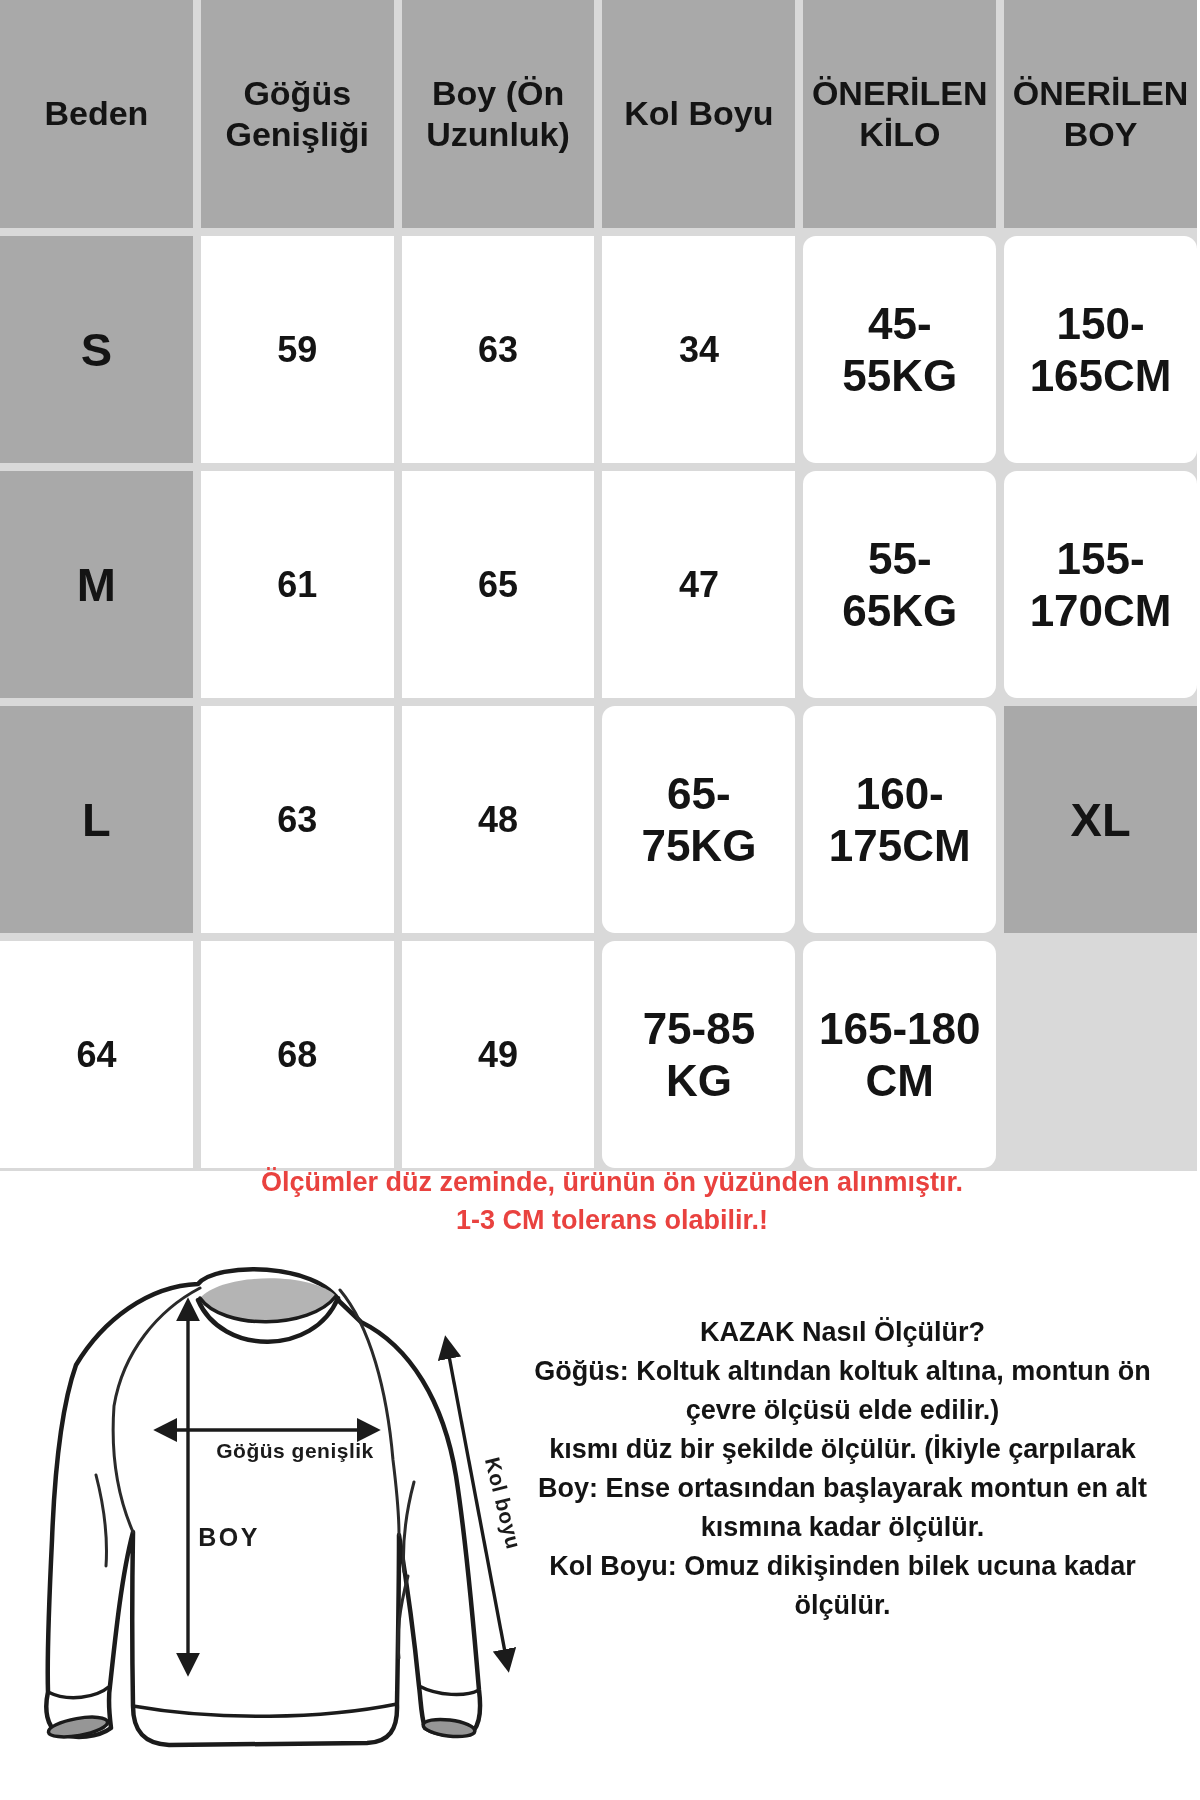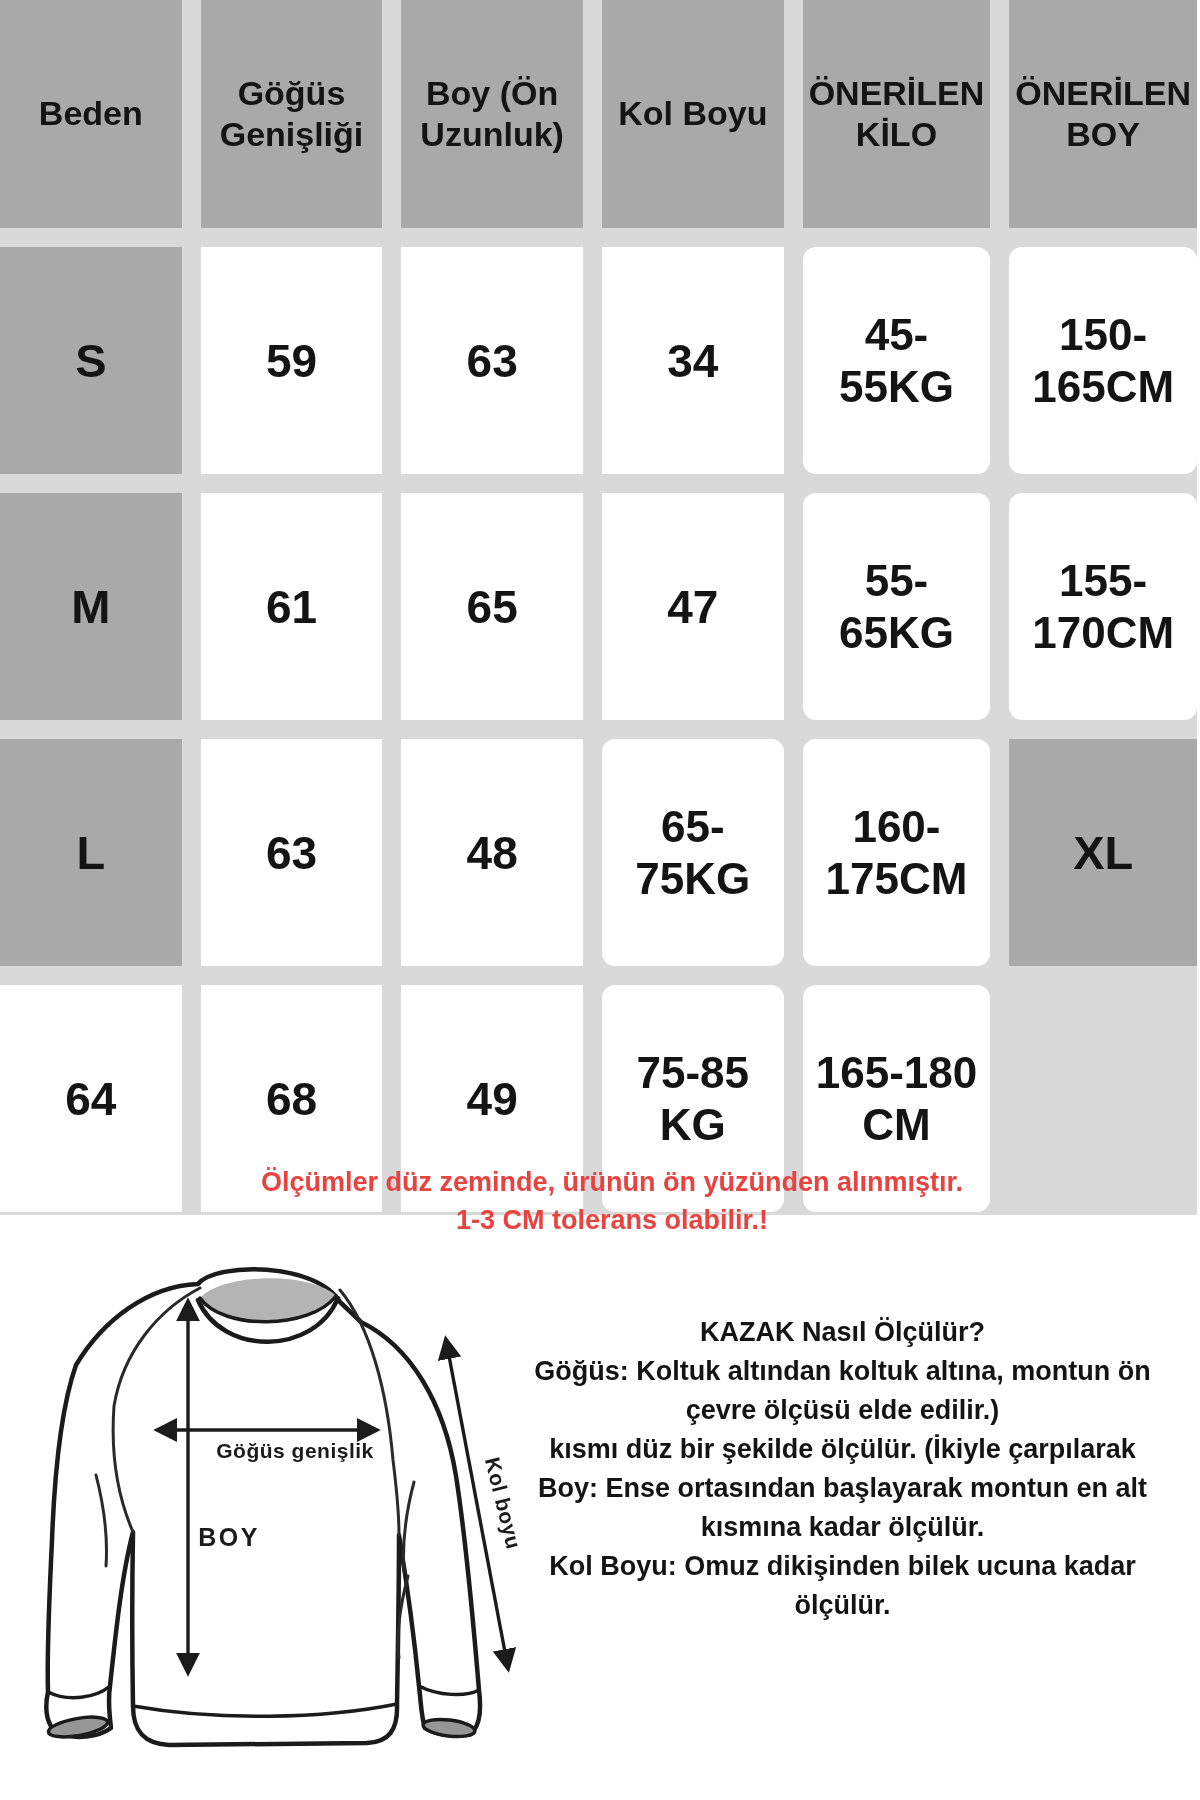--- a/index.html
+++ b/index.html
@@ -5,29 +5,29 @@
   html,body{margin:0;padding:0;}
   body{
     width:1200px;height:1800px;position:relative;background:#ffffff;
     font-family:"Liberation Sans",sans-serif;color:#111;overflow:hidden;
   }
   
   .size-table{
     position:absolute;left:0;top:0;width:1197px;
     display:grid;grid-template-columns:repeat(6,1fr);
     grid-template-rows:228px 227px 227px 227px 227px;
-    gap:19px;background:#d9d9d9;padding-bottom:3px;
+    gap:8px;background:#d9d9d9;padding-bottom:3px;
   }
   .cell{
     display:flex;align-items:center;justify-content:center;
     text-align:center;background:#ffffff;font-weight:bold;color:#141414;
   }
   .cell.hdr{background:#a9a9a9;font-size:34px;line-height:1.22;padding:0 6px;}
   .cell.size{background:#a9a9a9;font-size:47px;}
-  .cell.num{font-size:46px;}
+  .cell.num{font-size:36px;}
   .cell.range{font-size:44px;line-height:1.18;white-space:pre-line;padding:0 8px;border-radius:13px;}
   
   .note{
     position:absolute;left:12px;top:1163px;width:1200px;text-align:center;
     font-weight:bold;font-size:27px;line-height:38px;white-space:nowrap;
   }
   
   .guide{
     position:absolute;left:505px;top:1313px;width:675px;text-align:center;
     font-weight:bold;font-size:27px;line-height:39px;color:#141414;

